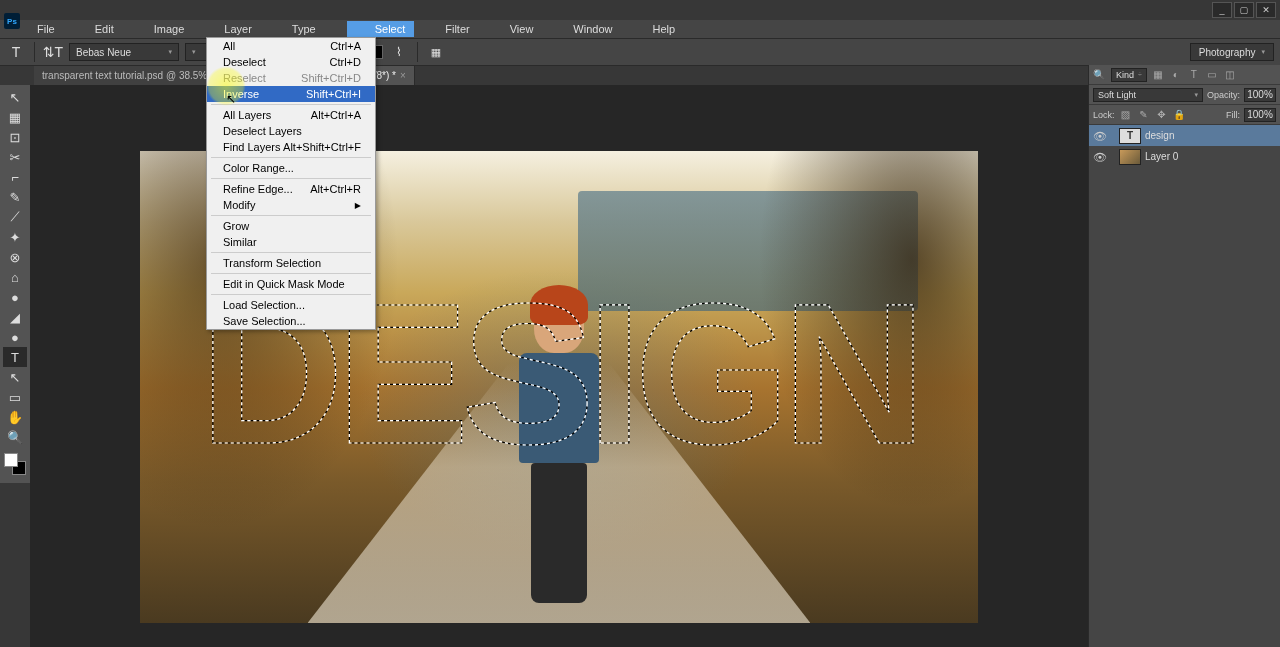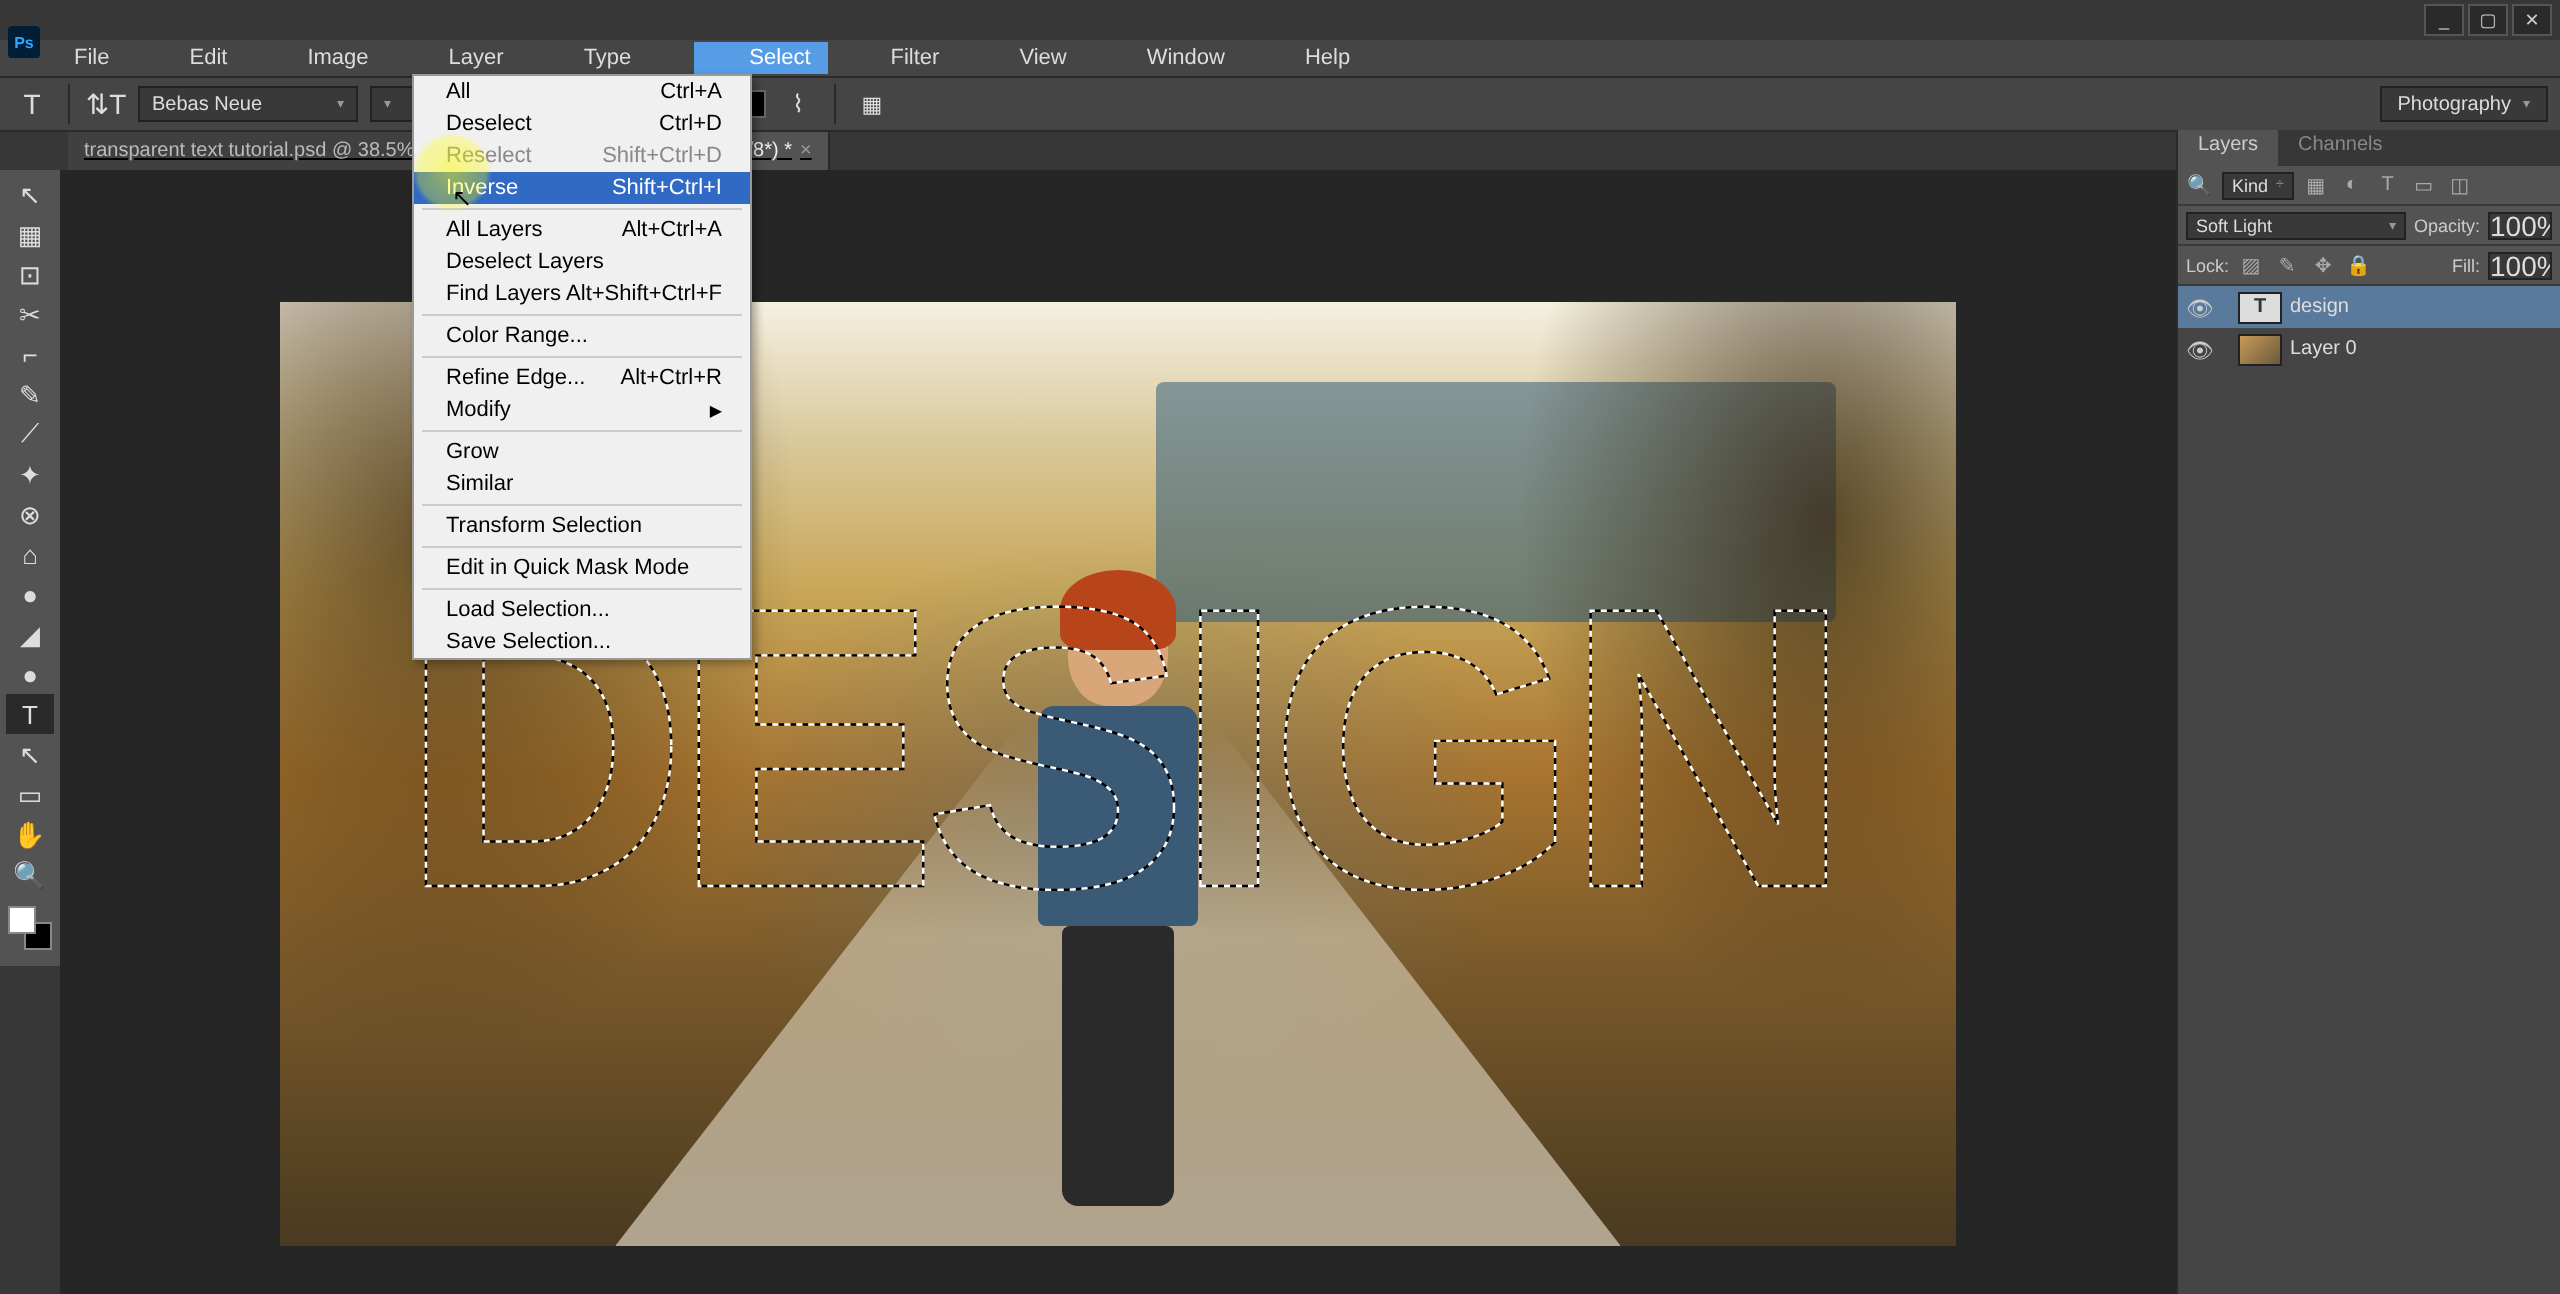--- a/index.html
+++ b/index.html
@@ -24,21 +24,21 @@
 .font-select { background: #393939; border: 1px solid #222; color: #ddd; font-size: 10px; height: 18px; padding: 0 6px; display: flex; align-items: center; gap: 4px; }
 .font-select.wide { width: 110px; justify-content:space-between;}
 .dropdown-arrow { font-size: 7px; color: #999; }
 .align-group { display:flex; gap:1px;}
 .align-btn { width:16px;height:16px; background:#555; border:1px solid #333; display:flex; flex-direction:column; justify-content:center; gap:1px; padding:3px;}
 .align-btn span{height:1px; background:#ccc;}
 .color-swatch { width:28px; height:14px; background:#000; border:1px solid #666;}
 .workspace-select { margin-left:auto; background: #393939; border: 1px solid #222; color: #ddd; font-size: 10px; height: 18px; padding: 0 8px; display:flex; align-items:center;}
 
 
-.doctabs { height: 20px; background: #373737; display: flex; align-items: stretch; padding-left: 34px; border-bottom: 1px solid #2a2a2a; text-decoration: underline; }
+.doctabs { height: 20px; background: #373737; display: flex; align-items: stretch; padding-left: 34px; border-bottom: 1px solid #2a2a2a; }
 .doctab { background: #535353; color: #eee; font-size: 10px; padding: 0 8px; display: flex; align-items: center; gap: 4px; cursor: pointer; border-right:1px solid #2a2a2a;}
 .doctab.inactive { background: #404040; color: #bbb; }
 .doctab .close-x { color:#999; font-size:10px;}
 
 
 .toolbox { position: absolute; left: 0; top: 85px; width: 30px; background: #535353; display: flex; flex-direction: column; align-items: center; padding: 2px 0; }
 .tool { width: 24px; height: 20px; color: #ddd; display: flex; align-items: center; justify-content: center; font-size: 13px; cursor: pointer; margin: 0; }
 .tool.selected { background: #2a2a2a; }
 .swatches { width:22px; height:22px; position:relative; margin:6px 0;}
 .swatches .fg{ position:absolute; width:14px;height:14px; background:#fff; border:1px solid #888; top:0; left:0;}
@@ -71,21 +71,21 @@
 .marquee-svg text { font-size:200px; font-weight:900; font-family: Impact, "Arial Black", sans-serif; letter-spacing:-8px; fill:none; stroke:#fff; stroke-width:1.2; stroke-dasharray:3 3;}
 .marquee-svg text.dark { stroke:#000; stroke-dashoffset:3;}
 
 
 .rightside { position: absolute; right: 0; top: 65px; width: 192px; bottom: 0; background: #535353; border-left:1px solid #2a2a2a; display:flex; flex-direction:column;}
 .panel-tabs { height:18px; background:#373737; display:flex; align-items:stretch;}
 .panel-tab { font-size:10px; color:#ccc; padding: 2px 10px; background:#535353; cursor:pointer;}
 .panel-tab.inactive { background:#373737; color:#888;}
 .panel-row { height:20px; display:flex; align-items:center; padding: 0 4px; gap:4px; font-size:9px; color:#ccc; border-bottom:1px solid #3a3a3a;}
 .panel-row .lbl { color:#ccc;}
-.panel-row input[type=text]{ width:32px; height:14px; background:#393939; border:1px solid #222; color:#ddd; font-size:14px; text-align:center;}
+.panel-row input[type=text]{ width:32px; height:14px; background:#393939; border:1px solid #222; color:#ddd; font-size:10px; text-align:center;}
 .mini-icon{ width:14px; height:14px; display:flex;align-items:center;justify-content:center; color:#aaa; font-size:10px; cursor:pointer;}
 .kind-select{ background:#393939; border:1px solid #222; color:#ddd; font-size:9px; padding:0 4px; height:14px; display:flex; align-items:center; gap:4px;}
 .blend-select{ background:#393939; border:1px solid #222; color:#ddd; font-size:9px; padding:0 4px; height:14px; flex:1; display:flex; align-items:center; justify-content:space-between;}
 
 
 .layers-list { flex:1; background:#454545; overflow:auto;}
 .layer-row { height:21px; display:flex; align-items:center; padding: 0 4px; gap:4px; font-size:10px; color:#ddd;}
 .layer-row.selected { background:#5a7a9c;}
 .eye { width:12px; height:12px; color:#ccc; font-size:11px;}
 .layer-thumb { width:22px; height:16px; background:#888; border:1px solid #222; display:flex;align-items:center;justify-content:center; font-size:10px; color:#333;}
@@ -289,24 +289,20 @@
     </div>
     <div class="dd-item">
       <span>Save Selection...</span>
       <span></span>
     </div>
   </div>
 <div class="yellow-ring"></div>
 <div class="cursor-arrow">↖</div>
 
 <div class="rightside">
-  <div class="panel-tabs" id="paneltabs">
-      <div class="panel-tab">Layers</div>
-      <div class="panel-tab inactive">Channels</div>
-    </div>
   <div class="panel-row">
     <div class="mini-icon">🔍</div>
     <div class="kind-select">
       <span>Kind</span>
       <span class="dropdown-arrow">÷</span>
     </div>
     <div class="mini-icon">▦</div>
     <div class="mini-icon">◐</div>
     <div class="mini-icon">T</div>
     <div class="mini-icon">▭</div>

